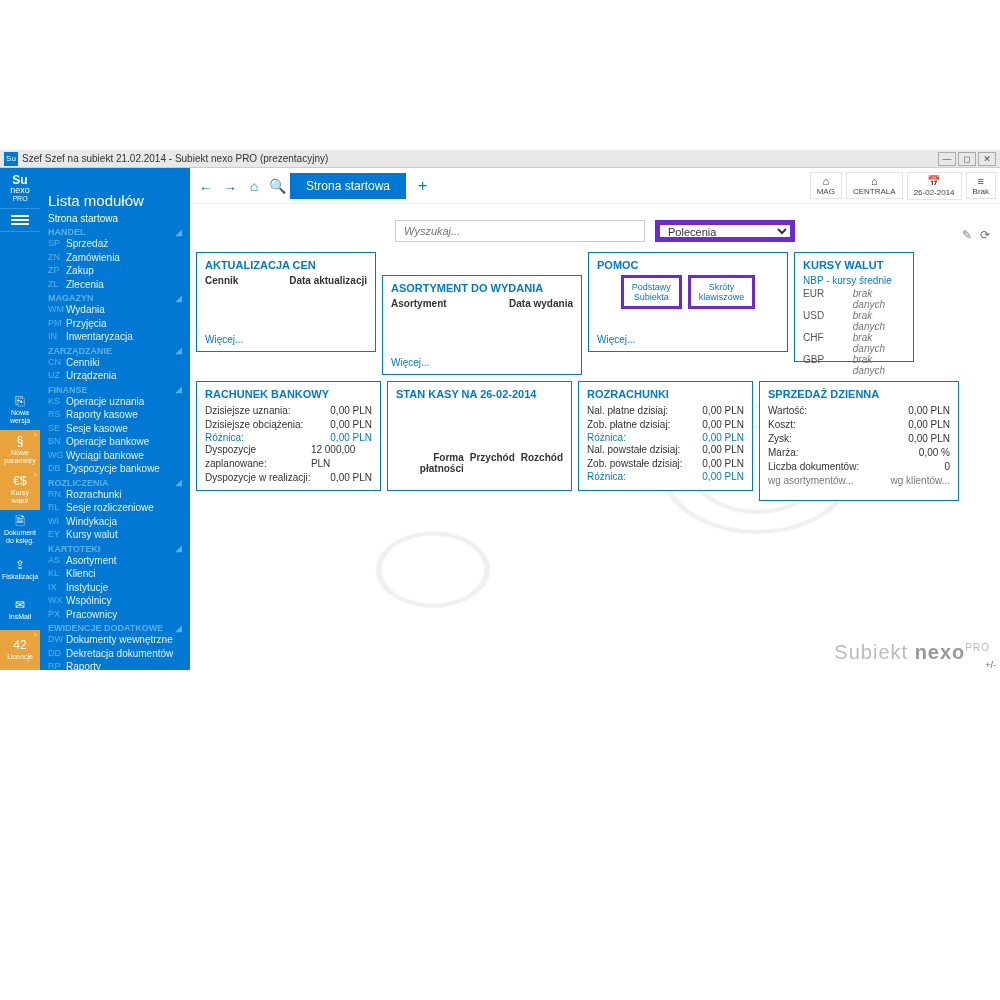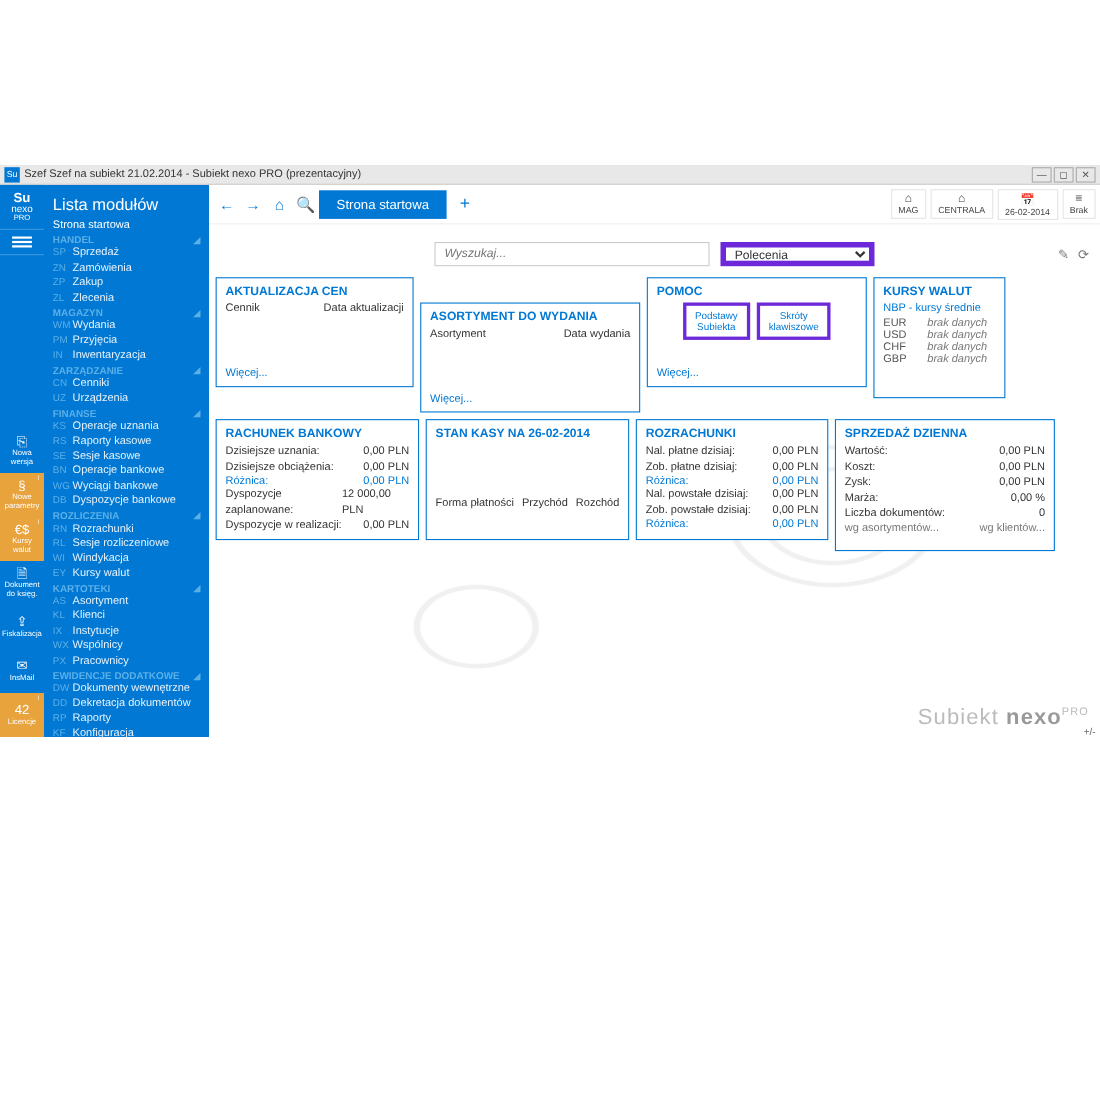--- a/index.html
+++ b/index.html
@@ -22,21 +22,21 @@
 .strip .hamb { height: 24px; display:flex; align-items:center; justify-content:center; border-top:1px solid rgba(255,255,255,0.2); border-bottom:1px solid rgba(255,255,255,0.2); cursor:pointer;}
 .strip .hamb span{ display:block; width:18px; height:2px; background:#fff; box-shadow:0 4px 0 #fff,0 -4px 0 #fff;}
 .strip .spacer { flex: 1; }
 .strip .strip-item { height: 40px; display:flex; flex-direction:column; align-items:center; justify-content:center; font-size:7px; line-height:1.1; text-align:center; cursor:pointer; position:relative; padding: 2px 1px;}
 .strip .strip-item.orange { background:#e8a33d; }
 .strip .strip-item .ico { font-size:12px; margin-bottom:1px;}
 .strip .strip-item .badge { position:absolute; top:1px; right:1px; width:8px; height:8px; background:#e8a33d; border-radius:2px; font-size:6px; color:#fff; display:flex; align-items:center; justify-content:center;}
 
 
 .sidebar { width: 150px; background: #0078d4; color:#fff; overflow-y: auto; font-size:10px; }
-.sidebar .sb-title { font-size:15px; font-weight:300; padding:10px 8px 3px; }
+.sidebar .sb-title { font-size:15px; font-weight:300; padding:24px 8px 3px; }
 .sidebar .sb-link { padding:1px 8px; cursor:pointer; color:#cde4f7;}
 .sidebar .sb-link.active { color:#fff; }
 .sidebar .sb-group { padding:2px 8px 0; color:#5bb0e8; font-size:9px; font-weight:600; display:flex; justify-content:space-between; align-items:center;}
 .sidebar .sb-group .arr { font-size:8px; }
 .sidebar .sb-item { padding:0px 8px; display:flex; cursor:pointer; line-height:1.35;}
 .sidebar .sb-item .code { width:18px; color:#5bb0e8; font-size:9px;}
 .sidebar .sb-item .lbl { color:#e6f2fb; }
 
 
 .main { flex:1; display:flex; flex-direction:column; background:#fff; position:relative; overflow:hidden;}
@@ -46,37 +46,37 @@
    radial-gradient(ellipse 150px 100px at 30% 80%, transparent 50px, #888 52px, #888 56px, transparent 58px);
 }
 .topbar { height:36px; display:flex; align-items:center; padding:0 4px; border-bottom:1px solid #eee; position:relative; z-index:1;}
 .nav-btn { width:24px; height:24px; display:flex; align-items:center; justify-content:center; color:#0078d4; cursor:pointer; font-size:14px;}
 .tab-active { background:#0078d4; color:#fff; padding:6px 16px; font-size:12px; cursor:pointer;}
 .tab-add { color:#0078d4; font-size:16px; padding:0 12px; cursor:pointer;}
 .topbar .right { margin-left:auto; display:flex; gap:4px; align-items:center;}
 .top-tile { display:flex; flex-direction:column; align-items:center; font-size:8px; color:#444; padding:2px 6px; cursor:pointer; border:1px solid #e5e5e5;}
 .top-tile .ico{ font-size:11px;}
 
-.searchrow { display:flex; justify-content:center; align-items:center; gap:10px; padding:16px 0 10px; position:relative; z-index:1;}
+.searchrow { display:flex; justify-content:center; align-items:flex-end; gap:10px; padding:16px 0 10px; position:relative; z-index:1;}
 .searchrow input { width:250px; height:22px; border:1px solid #ccc; padding:0 8px; font-style:italic; color:#888; font-size:11px;}
 .searchrow select { width:140px; height:22px; border:5px solid #6d28d9; font-size:11px; padding:0 4px; color:#333; background:#fff;}
 .searchrow .toolicons{ position:absolute; right:10px; display:flex; gap:8px; color:#777; font-size:12px;}
 .toolicons span{cursor:pointer;}
 
 .cards { padding:0 6px; display:flex; flex-wrap:wrap; gap:6px; position:relative; z-index:1; align-content:flex-start;}
 .card { border:1px solid #0078d4; background:#fff; padding:6px 8px; font-size:10px; display:flex; flex-direction:column;}
 .card .c-title { color:#0078d4; font-weight:bold; font-size:11px; margin-bottom:4px;}
-.card .c-head { display:flex; justify-content:space-between; font-weight:400; color:#333; margin-bottom:2px;}
+.card .c-head { display:flex; justify-content:space-between; font-weight:700; color:#333; margin-bottom:2px;text-align:right;}
 .card .more { margin-top:auto; text-align:left; color:#0078d4; cursor:pointer;}
 .card .row { display:flex; justify-content:space-between; line-height:1.4; color:#333;}
 .card .row .v{ color:#333;}
 .card .diff { color:#0078d4; display:flex; justify-content:space-between;}
 .help-btns { display:flex; gap:6px; justify-content:center; }
 .help-btn { border:3px solid #6d28d9; color:#0078d4; padding:4px 8px; text-align:center; font-size:9px; cursor:pointer;}
-.curr-row{ display:flex; gap:10px; color:#555;}
+.curr-row{ display:flex; gap:21px; color:#555;}
 .curr-row .cc{width:30px;}
 .curr-row .cv{font-style:italic; color:#777;}
 
 .brand { position:absolute; right:10px; bottom:6px; font-size:20px; color:#bbb; font-weight:300; letter-spacing:1px; z-index:1;}
 .brand .nx{ font-weight:600; color:#999;}
 .plusminus{position:absolute; right:4px; bottom:0; font-size:9px; color:#666; z-index:1;}
 </style>
 </head>
 <body>
 

